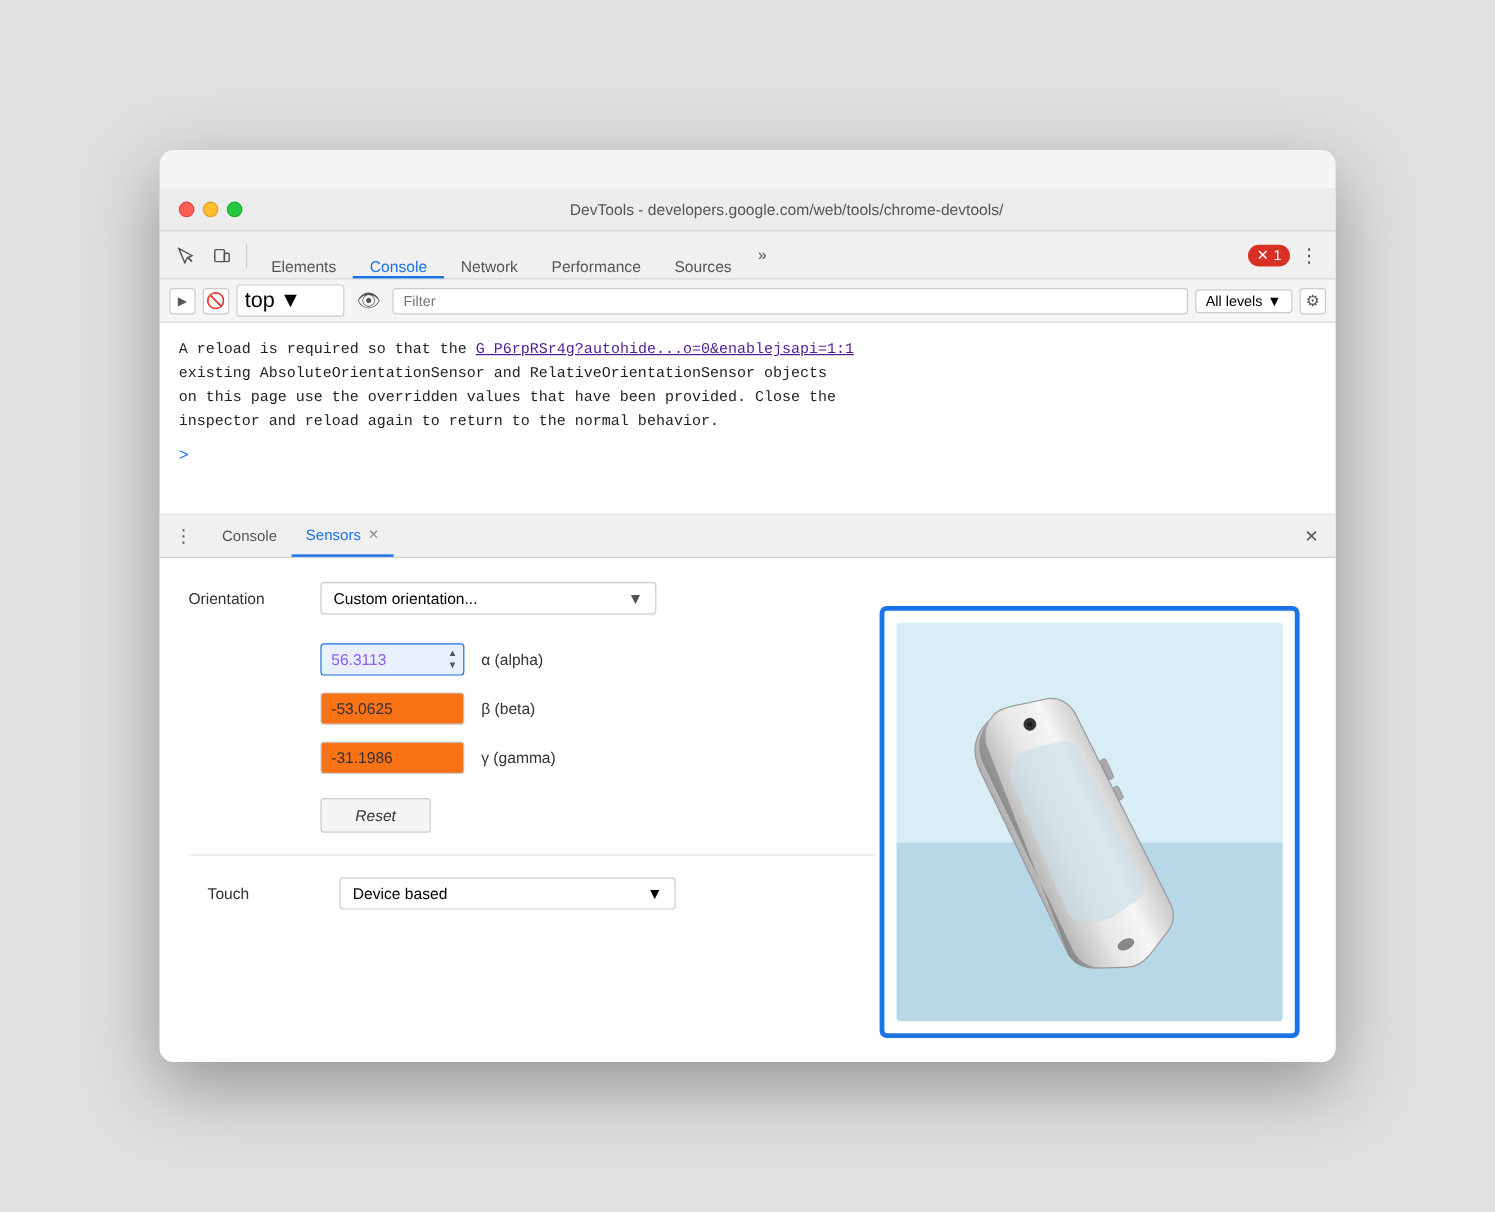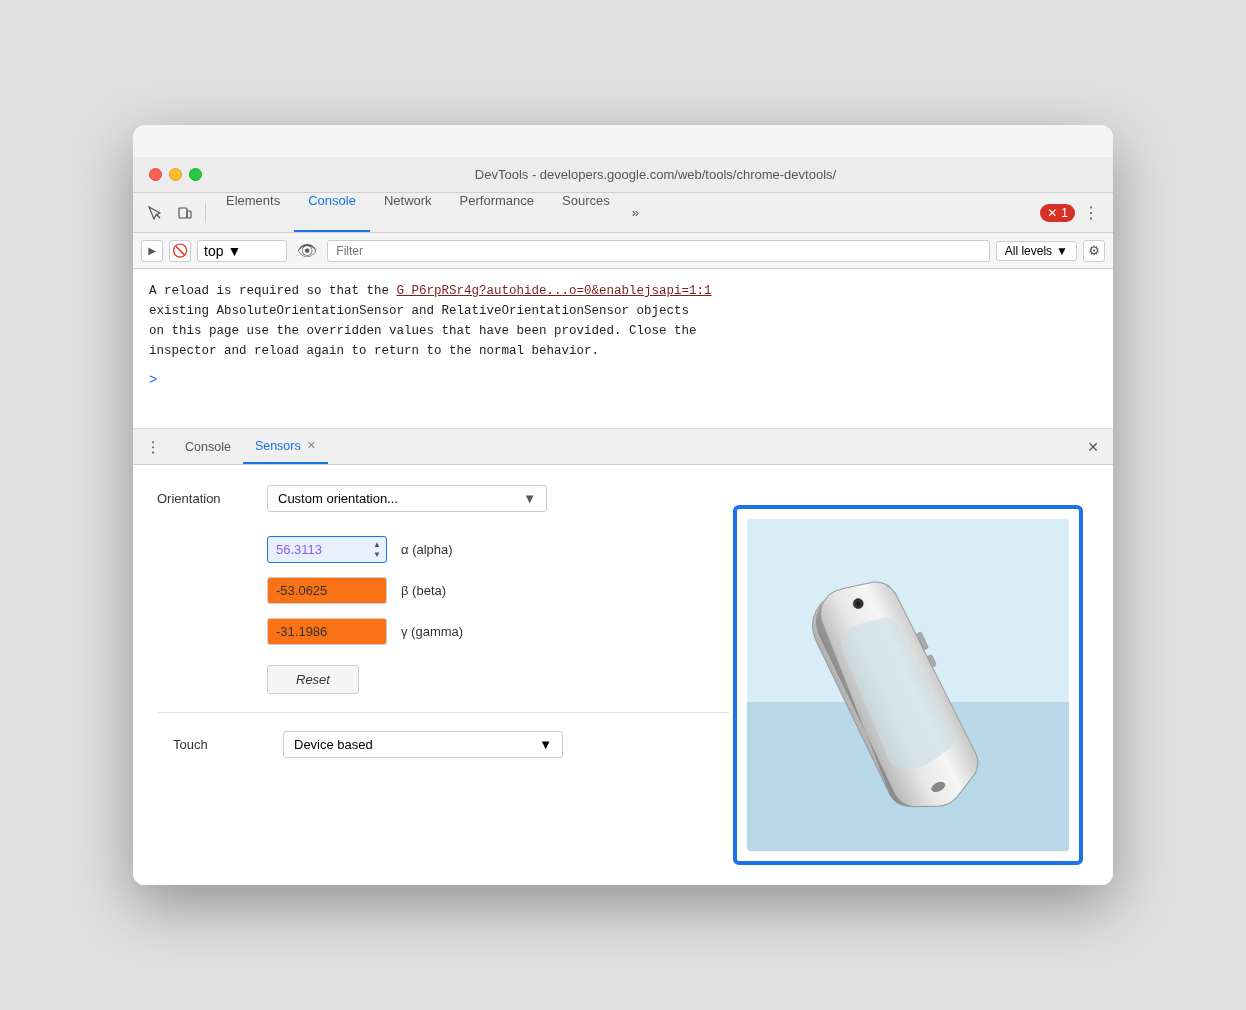--- a/index.html
+++ b/index.html
@@ -77,21 +77,21 @@
     }
     .tab-bar {
       display: flex;
       align-items: stretch;
       flex: 1;
       height: 100%;
     }
     .tab {
       padding: 0 14px;
       display: flex;
-      align-items: flex-start;
+      align-items: flex-end;
       font-size: 13px;
       color: #555;
       cursor: pointer;
       border-bottom: 2px solid transparent;
       height: 100%;
       white-space: nowrap;
     }
     .tab.active {
       color: #1a73e8;
       border-bottom: 2px solid #1a73e8;
@@ -159,21 +159,21 @@
       font-size: 13px;
       color: #555;
     }
     .console-select {
       display: flex;
       align-items: center;
       border: 1px solid #ccc;
       border-radius: 3px;
       background: #fff;
       padding: 2px 6px;
-      font-size: 14px;
+      font-size: 18px;
       gap: 4px;
       cursor: pointer;
       min-width: 90px;
     }
     .console-filter {
       flex: 1;
       border: 1px solid #ccc;
       border-radius: 3px;
       padding: 3px 8px;
       font-size: 12px;
@@ -208,21 +208,21 @@
       background: #fff;
       padding: 12px 16px;
       font-family: 'Courier New', monospace;
       font-size: 12.5px;
       line-height: 1.6;
       color: #222;
       min-height: 160px;
       border-bottom: 1px solid #ddd;
     }
     .console-link {
-      color: #7f1d1d;
+      color: #4c1d95;
       text-decoration: underline;
     }
     .console-prompt {
       color: #1a73e8;
       font-size: 14px;
       margin-top: 8px;
     }
     
     .bottom-panel {
       background: #f5f5f5;

